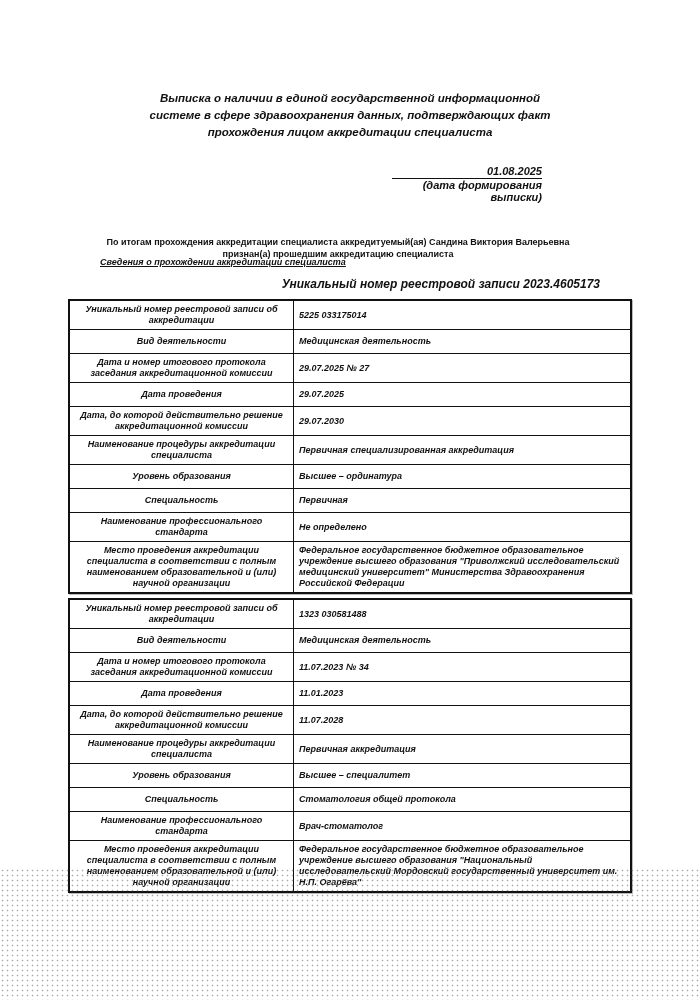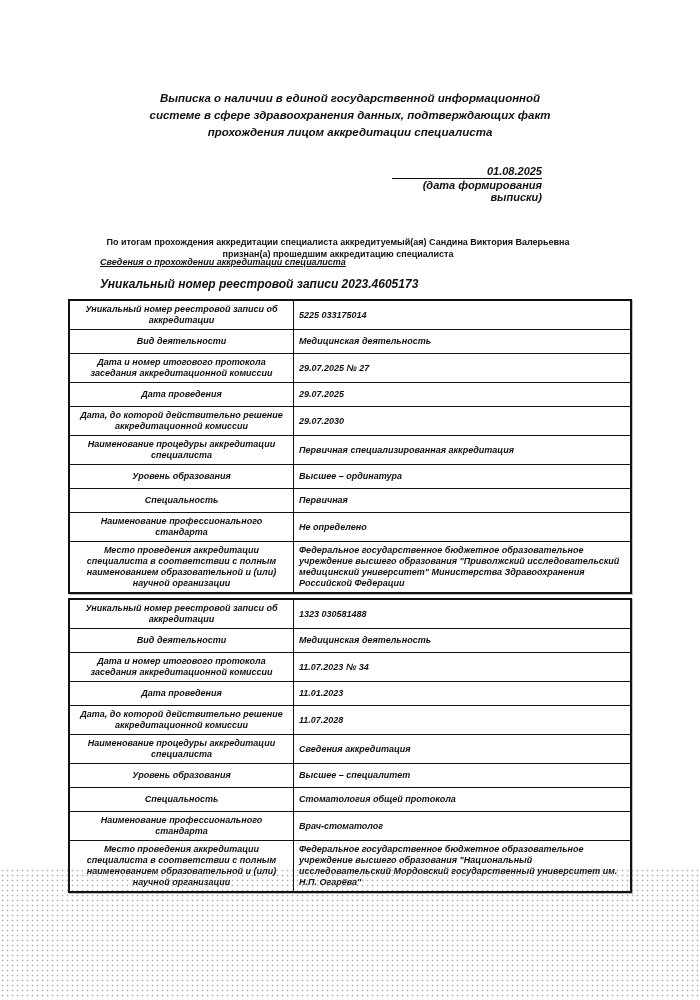--- a/index.html
+++ b/index.html
@@ -69,21 +69,21 @@
       font-size: 9px;
       font-weight: bold;
       font-style: italic;
       text-decoration: underline;
       line-height: 12px;
     }
     .registry-heading {
       position: absolute;
       left: 100px; width: 500px;
       top: 276px;
-      text-align: left;
+      text-align: right;
       font-size: 12px;
       font-weight: bold;
       font-style: italic;
       line-height: 16px;
     }
     table.acc {
       position: absolute;
       left: 68px;
       width: 564px;
       border-collapse: collapse;
@@ -202,21 +202,21 @@
     <tr class="h1">
       <td class="k">Дата проведения</td>
       <td class="v">11.01.2023</td>
     </tr>
     <tr>
       <td class="k">Дата, до которой действительно решение аккредитационной комиссии</td>
       <td class="v">11.07.2028</td>
     </tr>
     <tr>
       <td class="k">Наименование процедуры аккредитации специалиста</td>
-      <td class="v">Сведения аккредитация</td>
+      <td class="v">Первичная аккредитация</td>
     </tr>
     <tr class="h1">
       <td class="k">Уровень образования</td>
       <td class="v">Высшее – специалитет</td>
     </tr>
     <tr class="h1">
       <td class="k">Специальность</td>
       <td class="v">Стоматология общей протокола</td>
     </tr>
     <tr>

